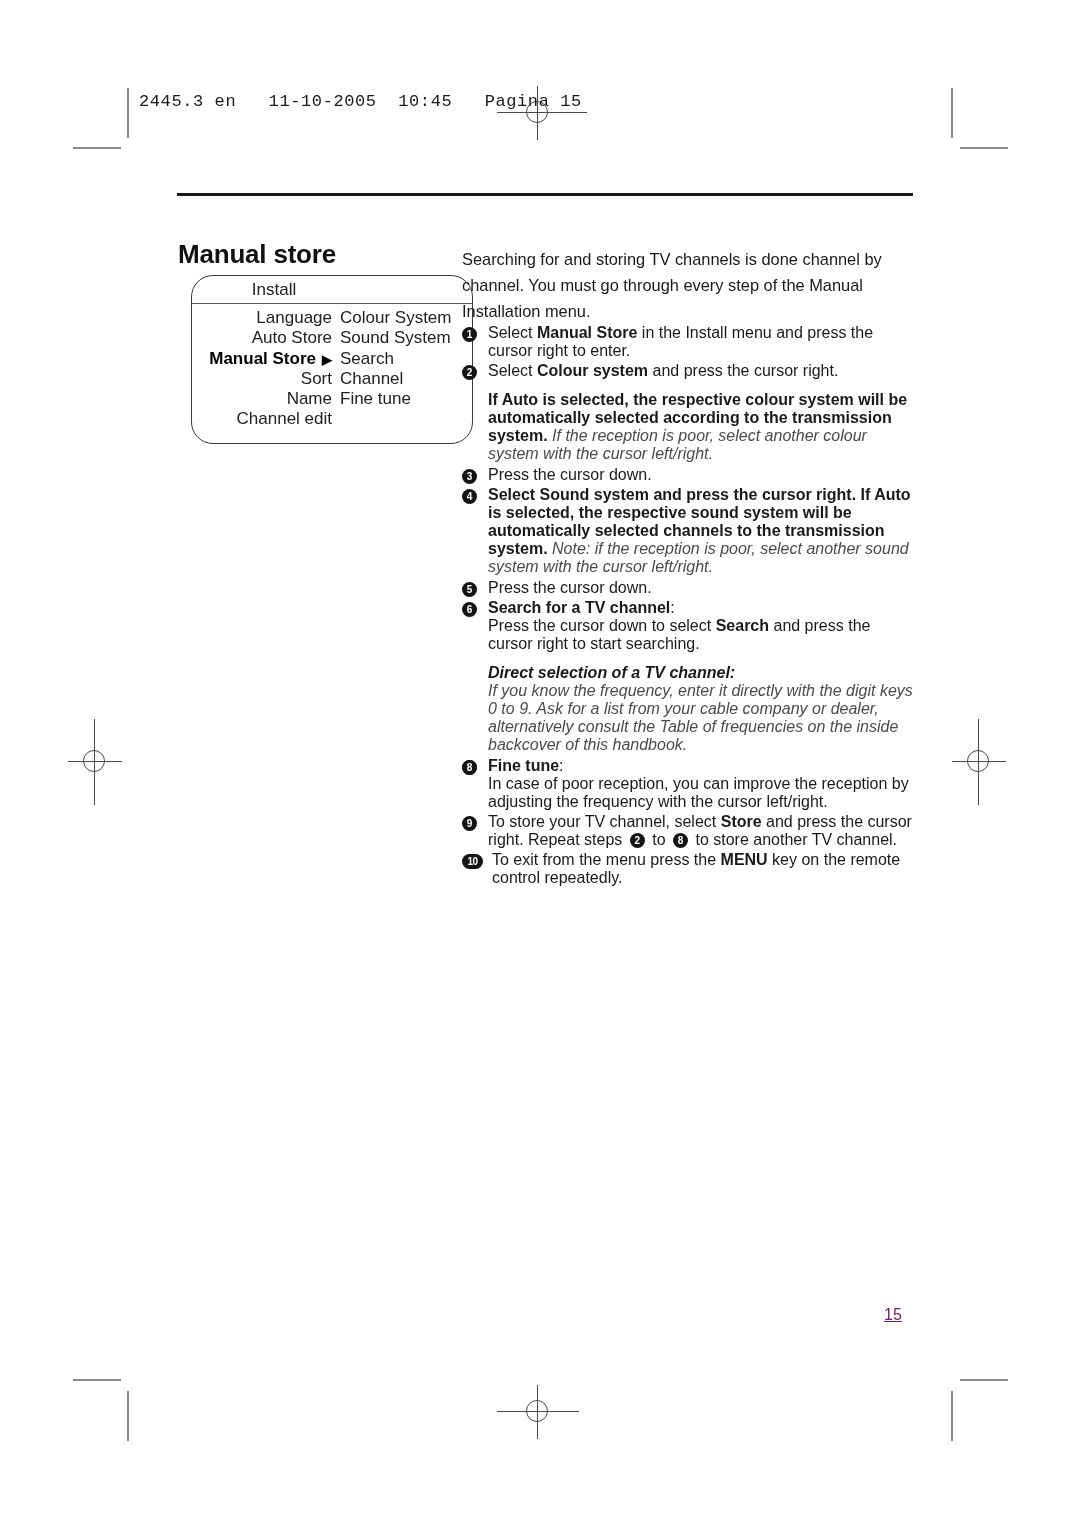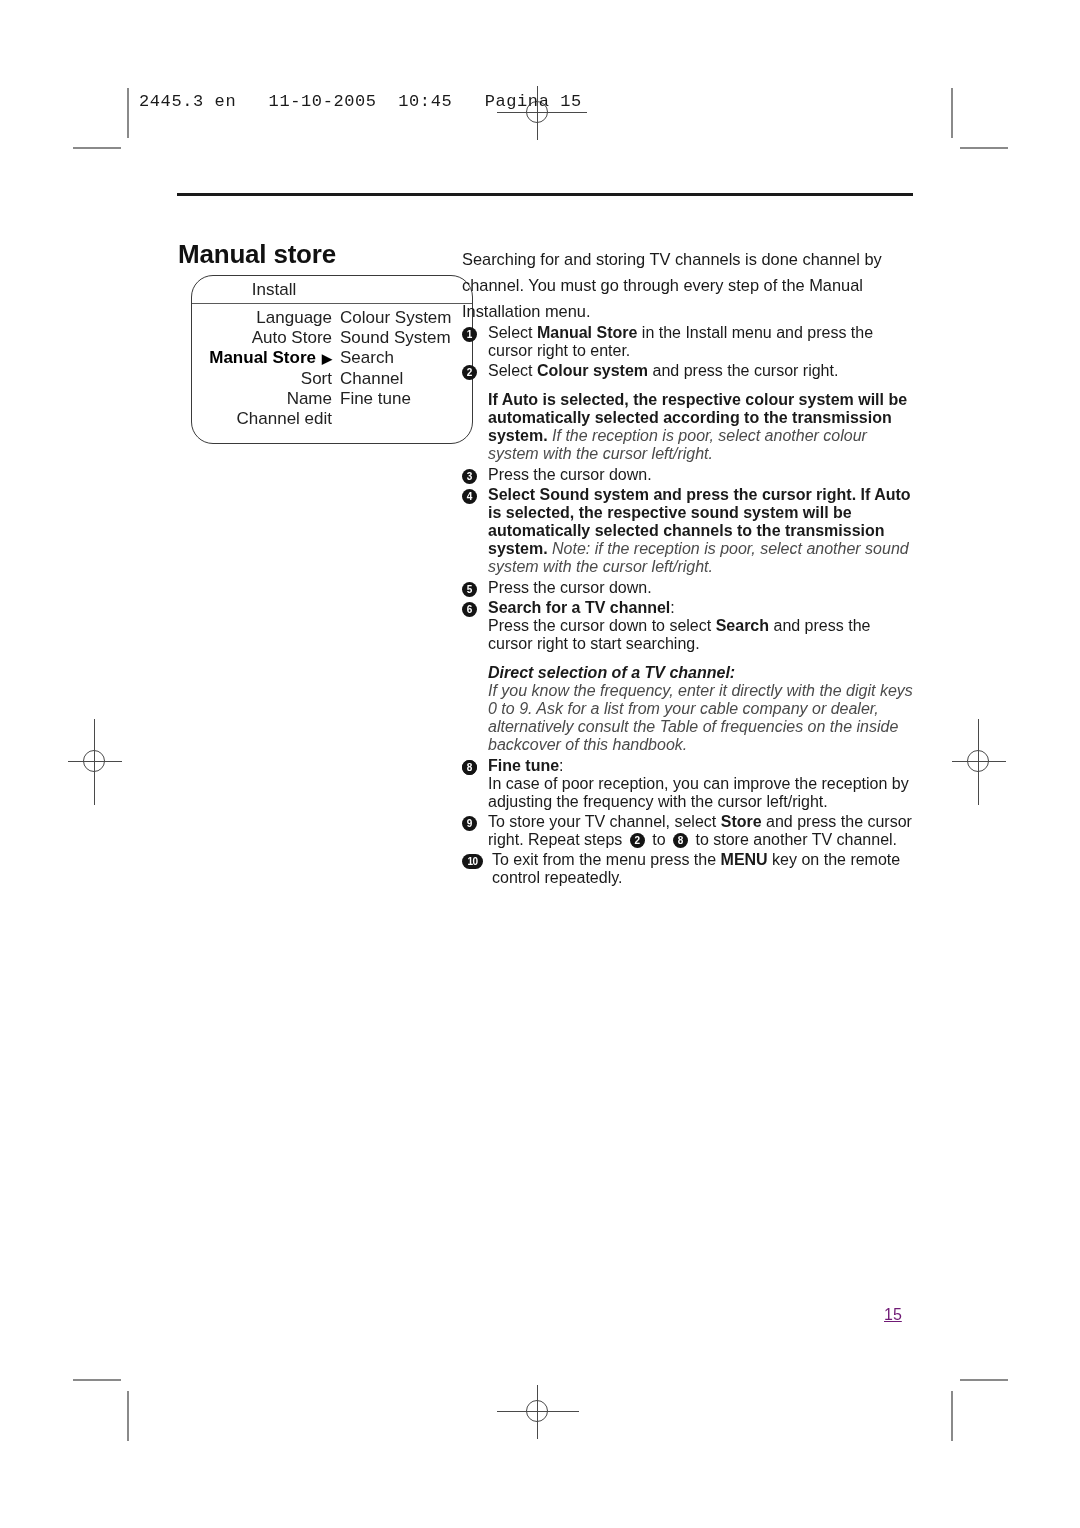--- a/index.html
+++ b/index.html
@@ -108,21 +108,21 @@
     font-size: 17px;
     color: #222;
   }
   .osd-grid {
     position: absolute;
     left: 0; top: 32px;
     width: 100%;
   }
   .osd-row {
     display: flex;
-    align-items: flex-start;
+    align-items: flex-end;
     height: 20.2px;
   }
   .osd-left {
     width: 140px;
     text-align: right;
     font-size: 17px;
     color: #222;
     white-space: nowrap;
   }
   .osd-left.sel {

